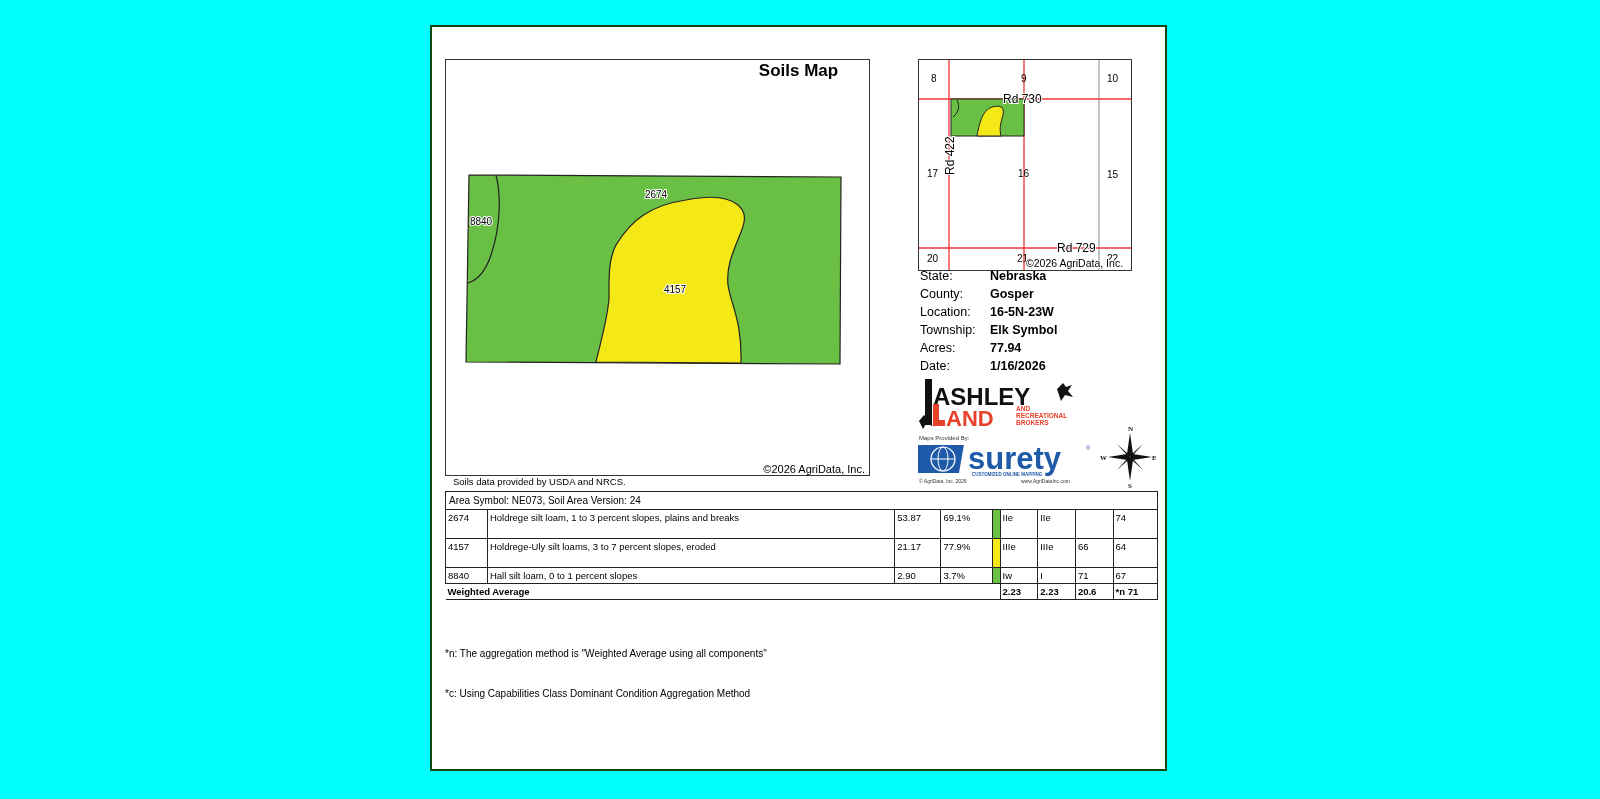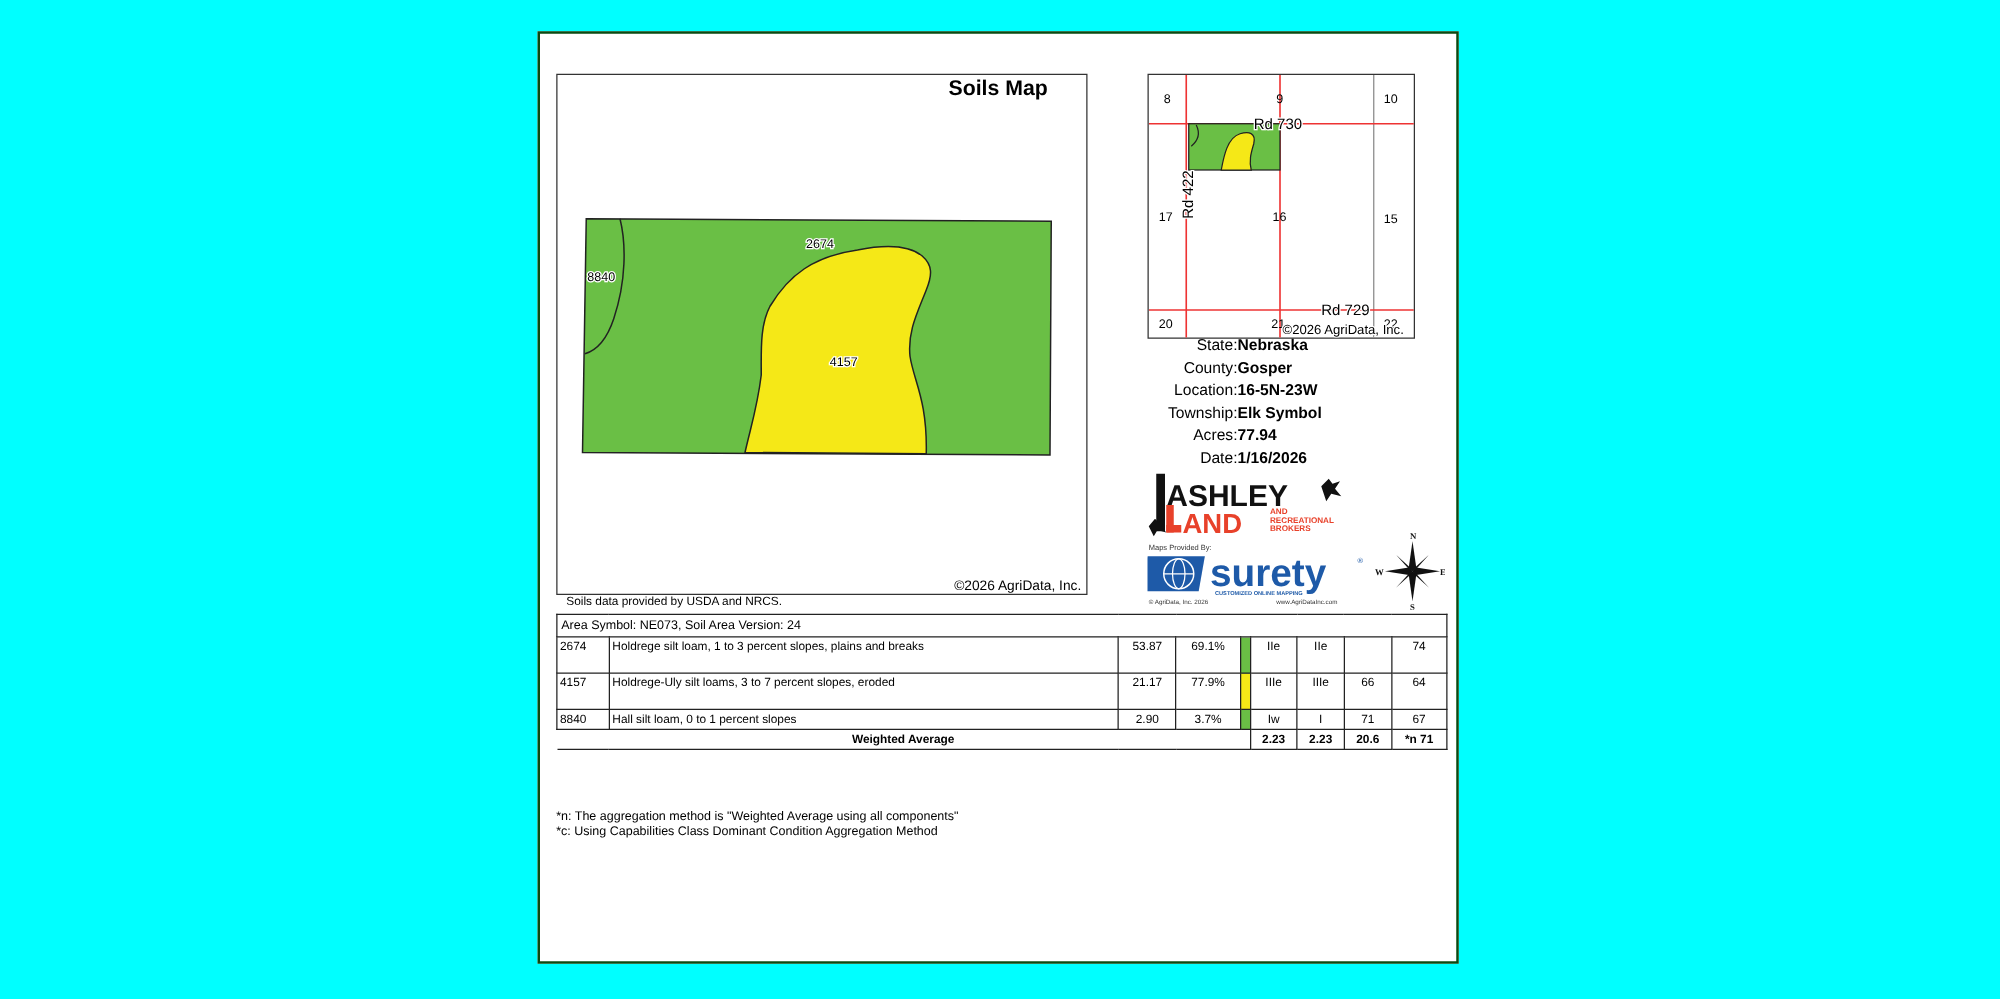--- a/index.html
+++ b/index.html
@@ -9,28 +9,28 @@
           border:2px solid #0b4a12; box-sizing:border-box; }
   .title { position:absolute; left:0; width:100%; top:6px; text-align:center; font-weight:bold; font-size:17px;margin-top:28px; }
   .mainmap { position:absolute; left:13px; top:32px; width:425px; height:417px; border:1.5px solid #333; box-sizing:border-box; overflow:hidden; }
   .mainmap svg { position:absolute; left:0; top:0; }
   .copy-main { position:absolute; right:4px; bottom:0px; font-size:11px; }
   .soil-src { position:absolute; left:21px; top:449px; font-size:9.5px; }
   .locmap { position:absolute; left:486px; top:32px; width:214px; height:212px; border:1.5px solid #333; box-sizing:border-box; overflow:hidden; }
   .locmap svg { position:absolute; left:0; top:0; }
   .info { position:absolute; left:488px; top:242px; font-size:12.5px; }
   .info .row { height:18px; display:flex; }
-  .info .lbl { width:70px;text-align:right; }
+  .info .lbl { width:70px; }
   .info .val { font-weight:bold;text-align:center; }
   .lashley { position:absolute; left:485px; top:350px; width:170px; height:56px; }
   .surety { position:absolute; left:486px; top:406px; width:175px; height:52px; }
   .compass { position:absolute; left:666px; top:398px; width:58px; height:64px; }
   table.soil { position:absolute; left:13px; top:464px; width:713px; border-collapse:collapse; font-size:9.5px;padding-left:30px; }
   table.soil td { border:1.3px solid #222; padding:2px 2px; vertical-align:top; }
-  .num { text-align:center; }
+  .num { text-align:left; }
   .bold { font-weight:bold; }
   .area-sym { font-size:10px; padding:3px 3px !important; }
   .legend-green { background:#6abf45; }
   .legend-yellow { background:#f5e817; }
   .foot { position:absolute; left:13px; font-size:10px; }
 </style>
 </head>
 <body>
 
 <div class="page">
@@ -193,14 +193,14 @@
       <td colspan="5" class="num bold" style="border-left:none;border-bottom:1.3px solid #222">Weighted Average</td>
       <td class="num bold">2.23</td>
       <td class="num bold">2.23</td>
       <td class="num bold">20.6</td>
       <td class="num bold">*n 71</td>
     </tr>
   </tbody>
     </table>
 
   <div class="foot" style="top:621px">*n: The aggregation method is "Weighted Average using all components"</div>
-  <div class="foot" style="top:633px">*c: Using Capabilities Class Dominant Condition Aggregation Method</div>
+  <div class="foot" style="top:661px">*c: Using Capabilities Class Dominant Condition Aggregation Method</div>
 </div>
 
 </body></html>

